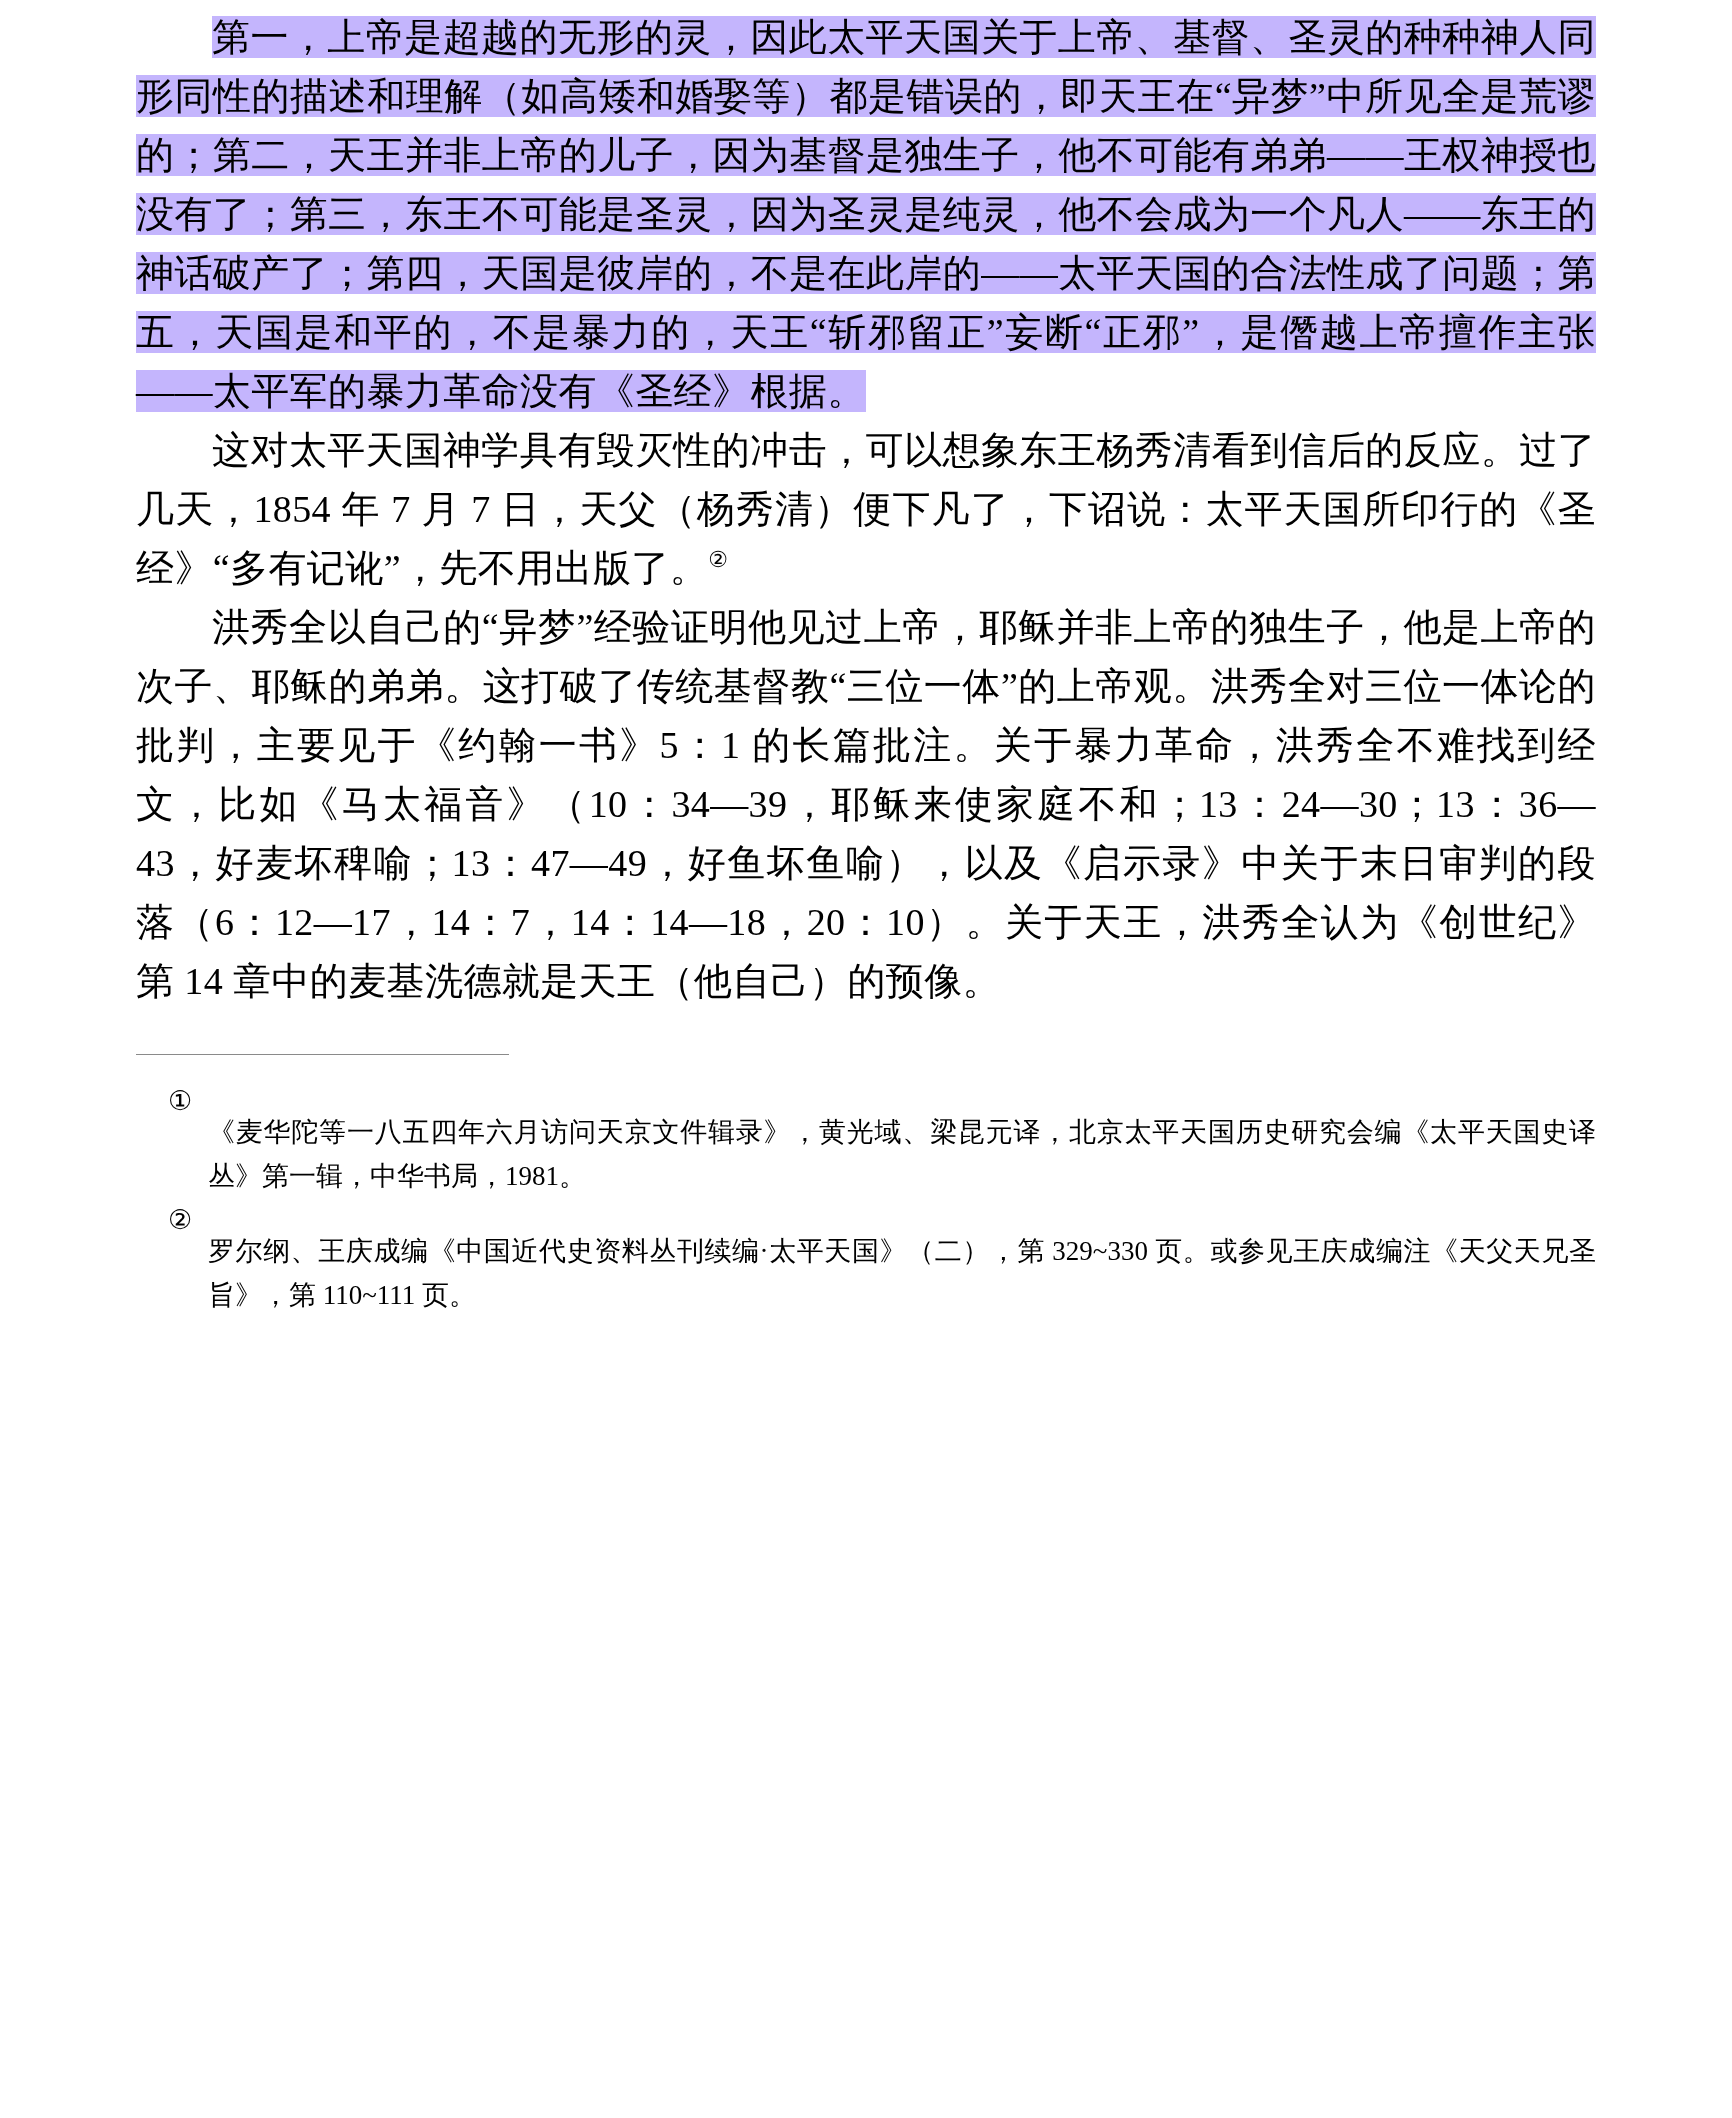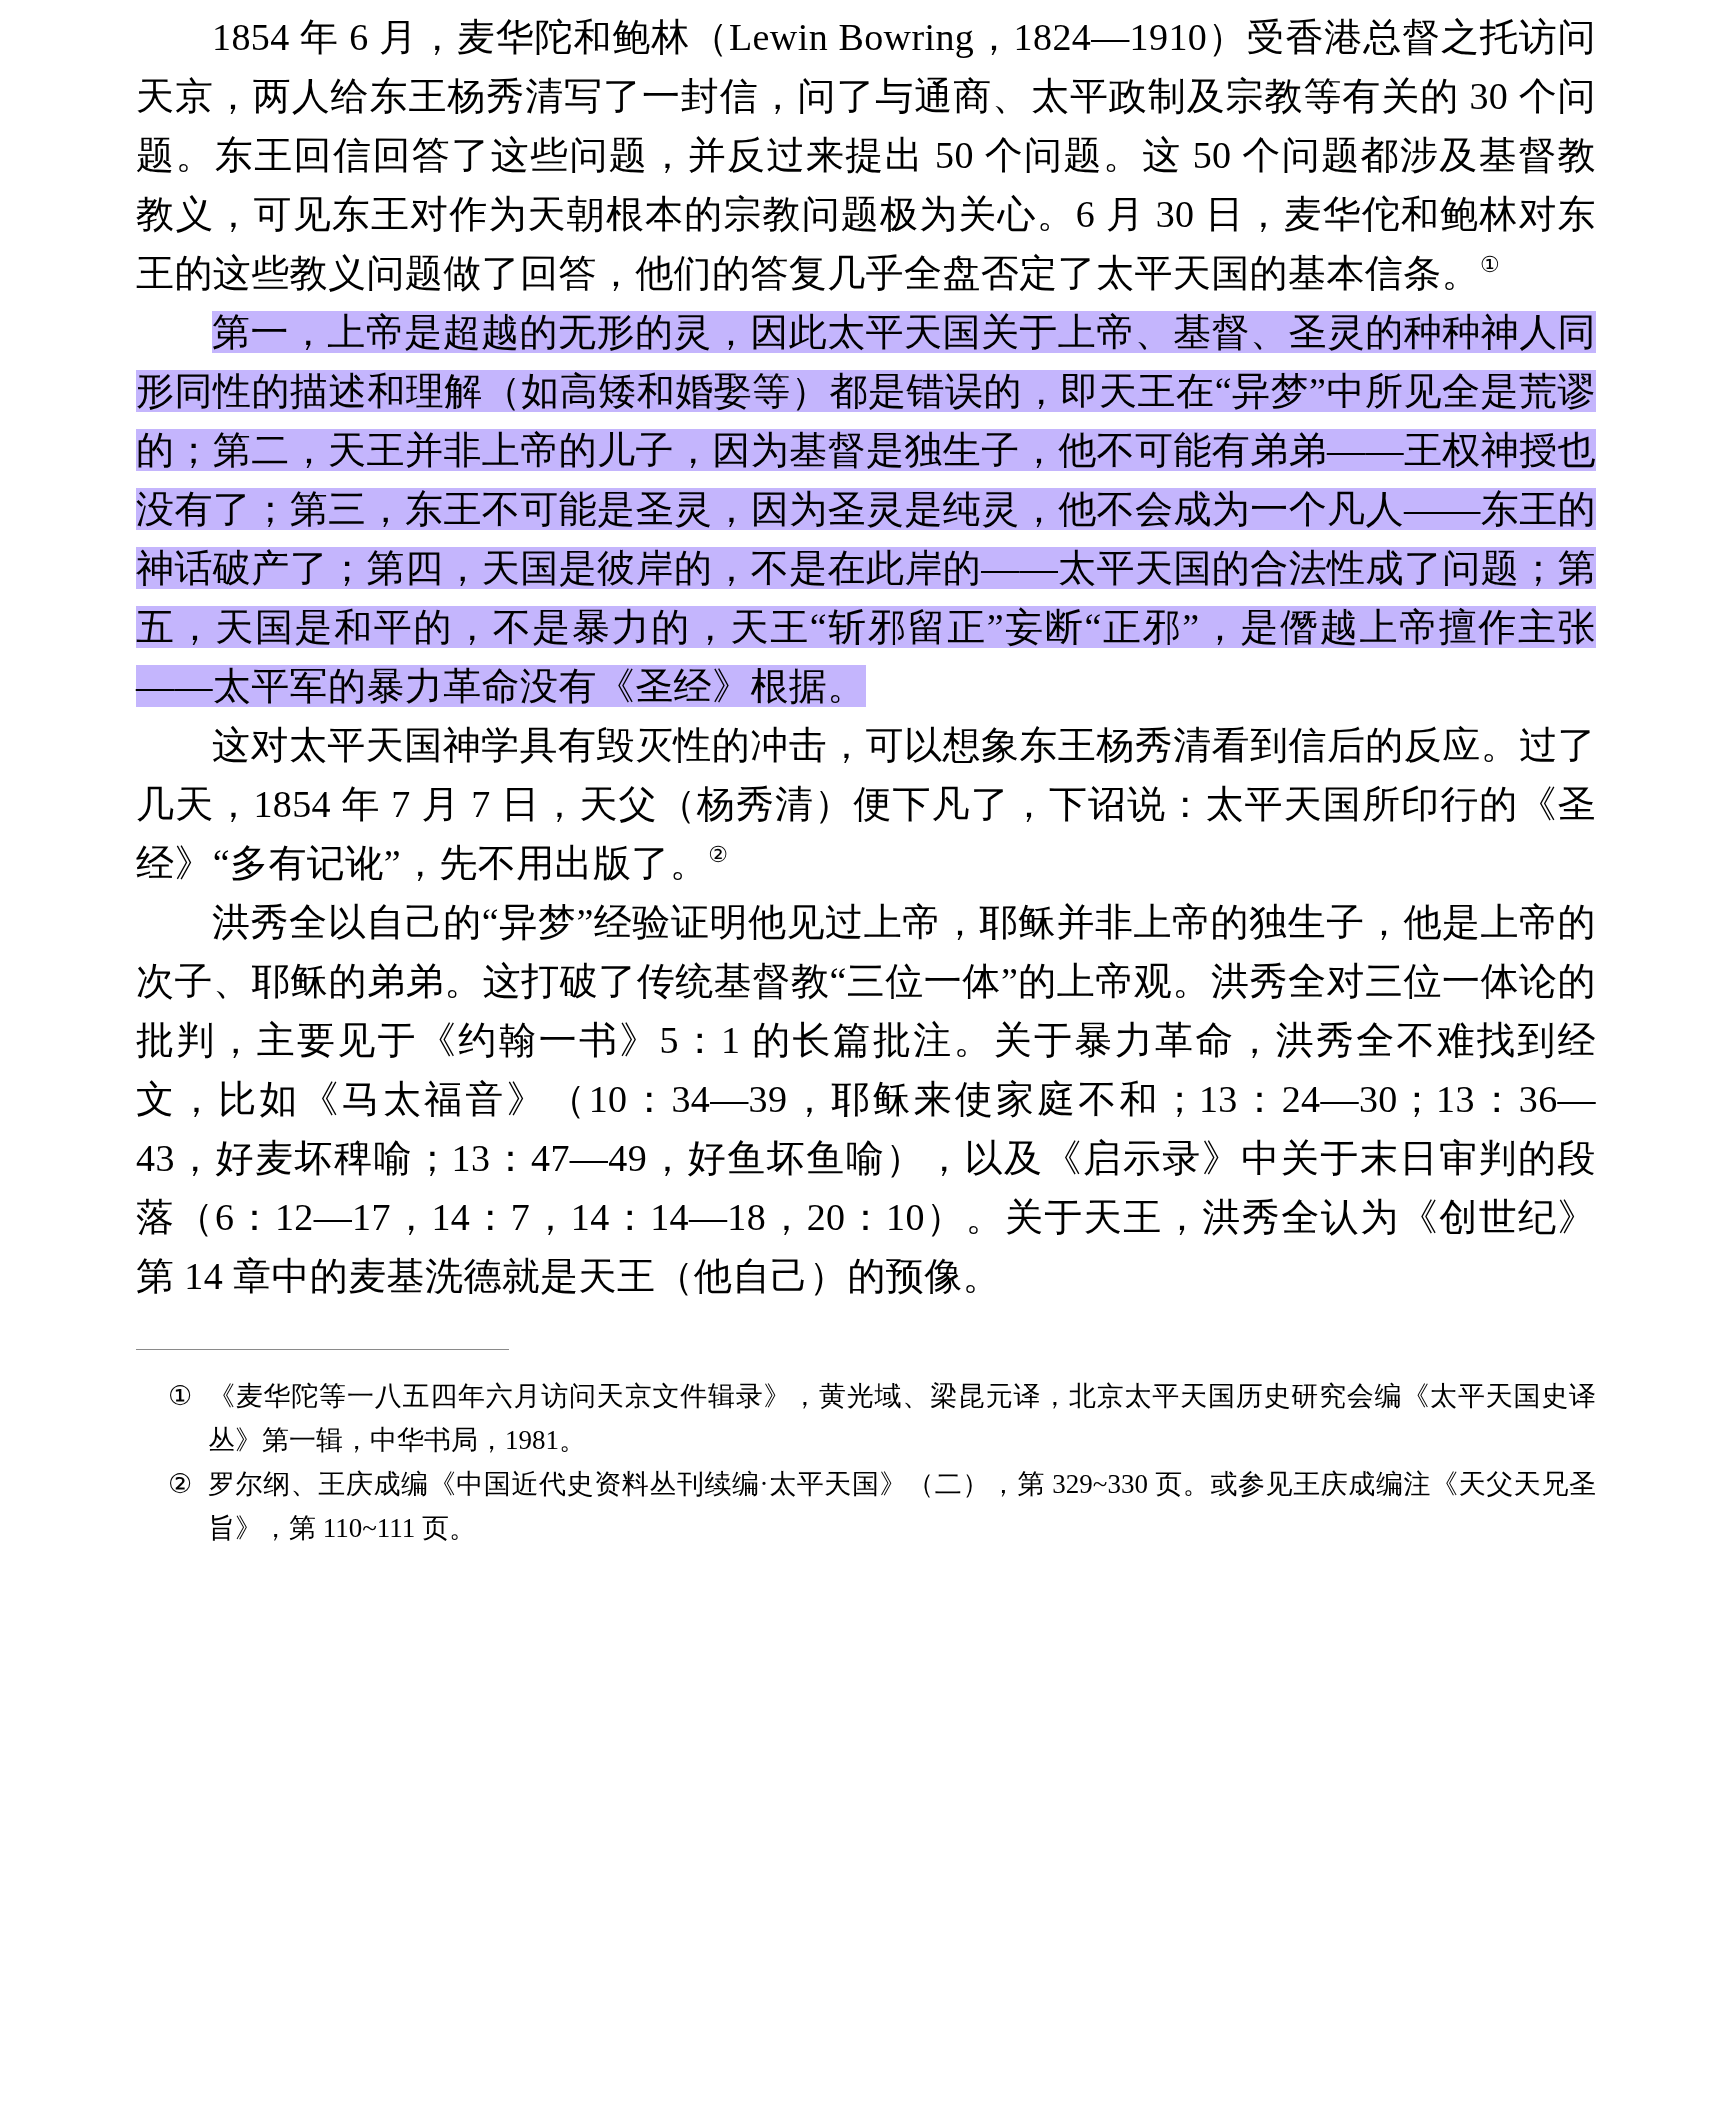--- a/index.html
+++ b/index.html
@@ -49,28 +49,28 @@
     display: flex;
     padding-left: 32px;
     align-items: flex-start;
   }
   .fn-marker {
     flex: 0 0 40px;
   }
   .fn-text {
     flex: 1;
     text-align: justify;
+    margin-top: 31px;
   }
 </style>
 </head>
 <body>
 
 <div class="page">
 
-  <p class="para"><span>1854 年 6 月，麦华陀和鲍林（Lewin Bowring，1824—1910）受香港总督之托访问天京，两人给东王杨秀清写了一封信，问了与通商、太平政制及宗教等有关的 30 个问题。东王回信回答了这些问题，并反过来提出 50 个问题。这 50 个问题都涉及基督教教义，可见东王对作为天朝根本的宗教问题极为关心。6 月 30 日，麦华佗和鲍林对东王的这些教义问题做了回答，他们的答复几乎全盘否定了太平天国的基本信条。</span><sup class="note-ref">①</sup></p>
 
   <p class="para"><span class="hl">第一，上帝是超越的无形的灵，因此太平天国关于上帝、基督、圣灵的种种神人同形同性的描述和理解（如高矮和婚娶等）都是错误的，即天王在“异梦”中所见全是荒谬的；第二，天王并非上帝的儿子，因为基督是独生子，他不可能有弟弟——王权神授也没有了；第三，东王不可能是圣灵，因为圣灵是纯灵，他不会成为一个凡人——东王的神话破产了；第四，天国是彼岸的，不是在此岸的——太平天国的合法性成了问题；第五，天国是和平的，不是暴力的，天王“斩邪留正”妄断“正邪”，是僭越上帝擅作主张——太平军的暴力革命没有《圣经》根据。</span></p>
 
   <p class="para"><span>这对太平天国神学具有毁灭性的冲击，可以想象东王杨秀清看到信后的反应。过了几天，1854 年 7 月 7 日，天父（杨秀清）便下凡了，下诏说：太平天国所印行的《圣经》“多有记讹”，先不用出版了。</span><sup class="note-ref">②</sup></p>
 
 
   <p class="para"><span>洪秀全以自己的“异梦”经验证明他见过上帝，耶稣并非上帝的独生子，他是上帝的次子、耶稣的弟弟。这打破了传统基督教“三位一体”的上帝观。洪秀全对三位一体论的批判，主要见于《约翰一书》5：1 的长篇批注。关于暴力革命，洪秀全不难找到经文，比如《马太福音》（10：34—39，耶稣来使家庭不和；13：24—30；13：36—43，好麦坏稗喻；13：47—49，好鱼坏鱼喻），以及《启示录》中关于末日审判的段落（6：12—17，14：7，14：14—18，20：10）。关于天王，洪秀全认为《创世纪》第 14 章中的麦基洗德就是天王（他自己）的预像。</span></p>
 
   <hr class="footnote-rule">
 

